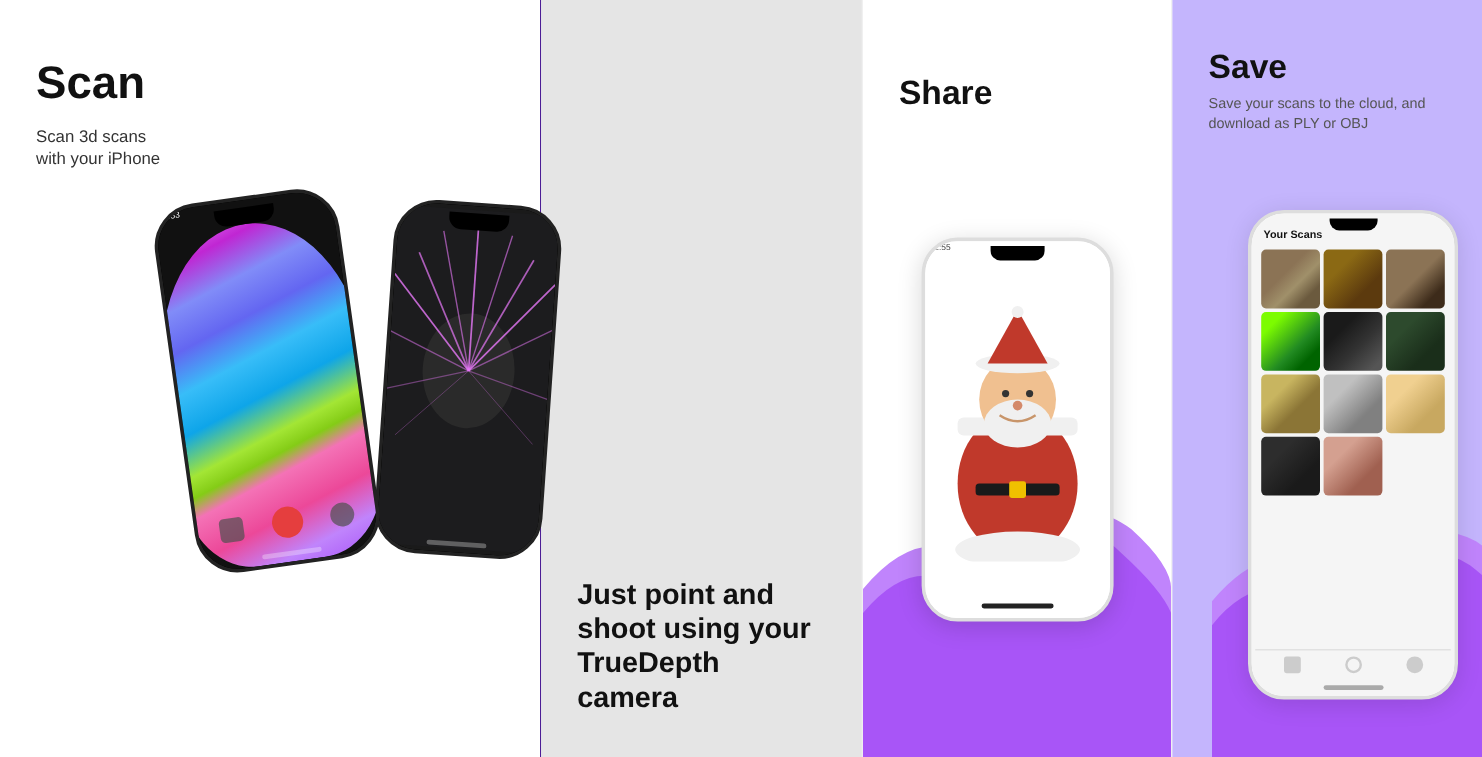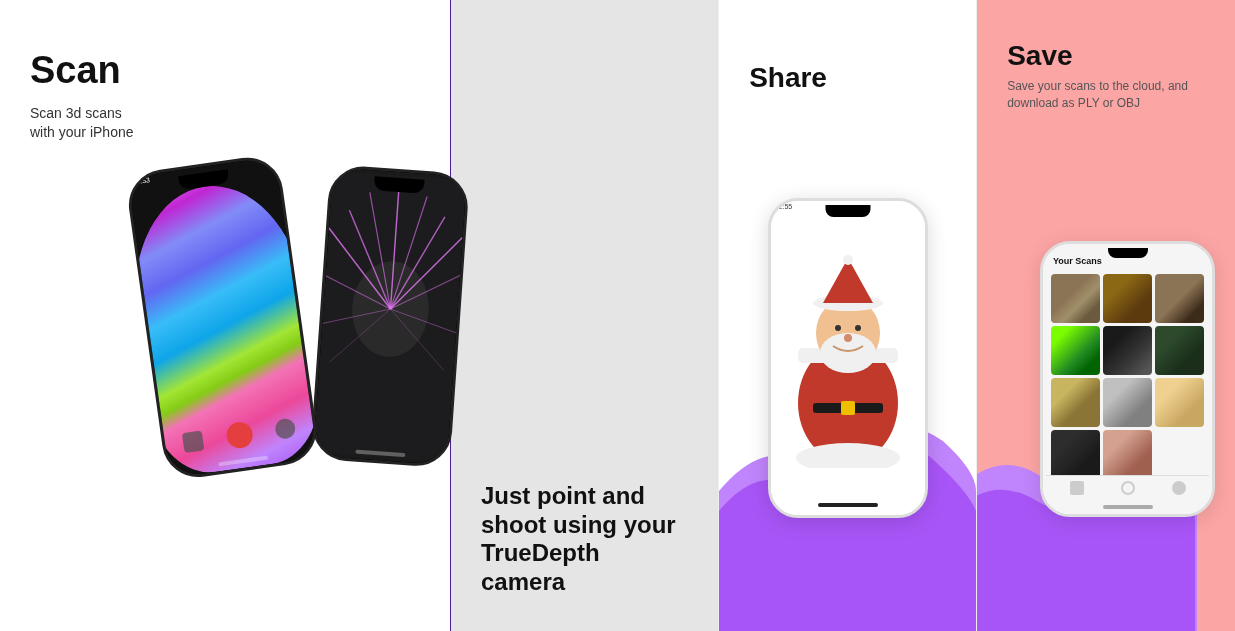--- a/index.html
+++ b/index.html
@@ -268,25 +268,26 @@
       transform: translateX(-50%);
       width: 60px;
       height: 4px;
       background: #222;
       border-radius: 2px;
     }
 
     
     .save-panel {
       width: 310px;
-      background: #fca5a5;
+      background: #c4b5fd;
       position: relative;
       overflow: hidden;
       display: flex;
       flex-direction: column;
+      align-items: flex-end;
     }
 
     .save-text-area {
       padding: 40px 30px 15px;
     }
 
     .save-title {
       font-size: 28px;
       font-weight: 800;
       color: #111;
@@ -305,21 +306,21 @@
       align-items: center;
       justify-content: flex-end;
       padding-right: 20px;
       position: relative;
     }
 
     .save-phone {
       position: relative;
       z-index: 5;
       width: 175px;
-      height: 276px;
+      height: 408px;
       border-radius: 30px;
       border: 3px solid #ddd;
       background: #fff;
       overflow: hidden;
       box-shadow: 0 4px 20px rgba(0,0,0,0.12);
     }
 
     .save-phone-content {
       width: 100%;
       height: 100%;

